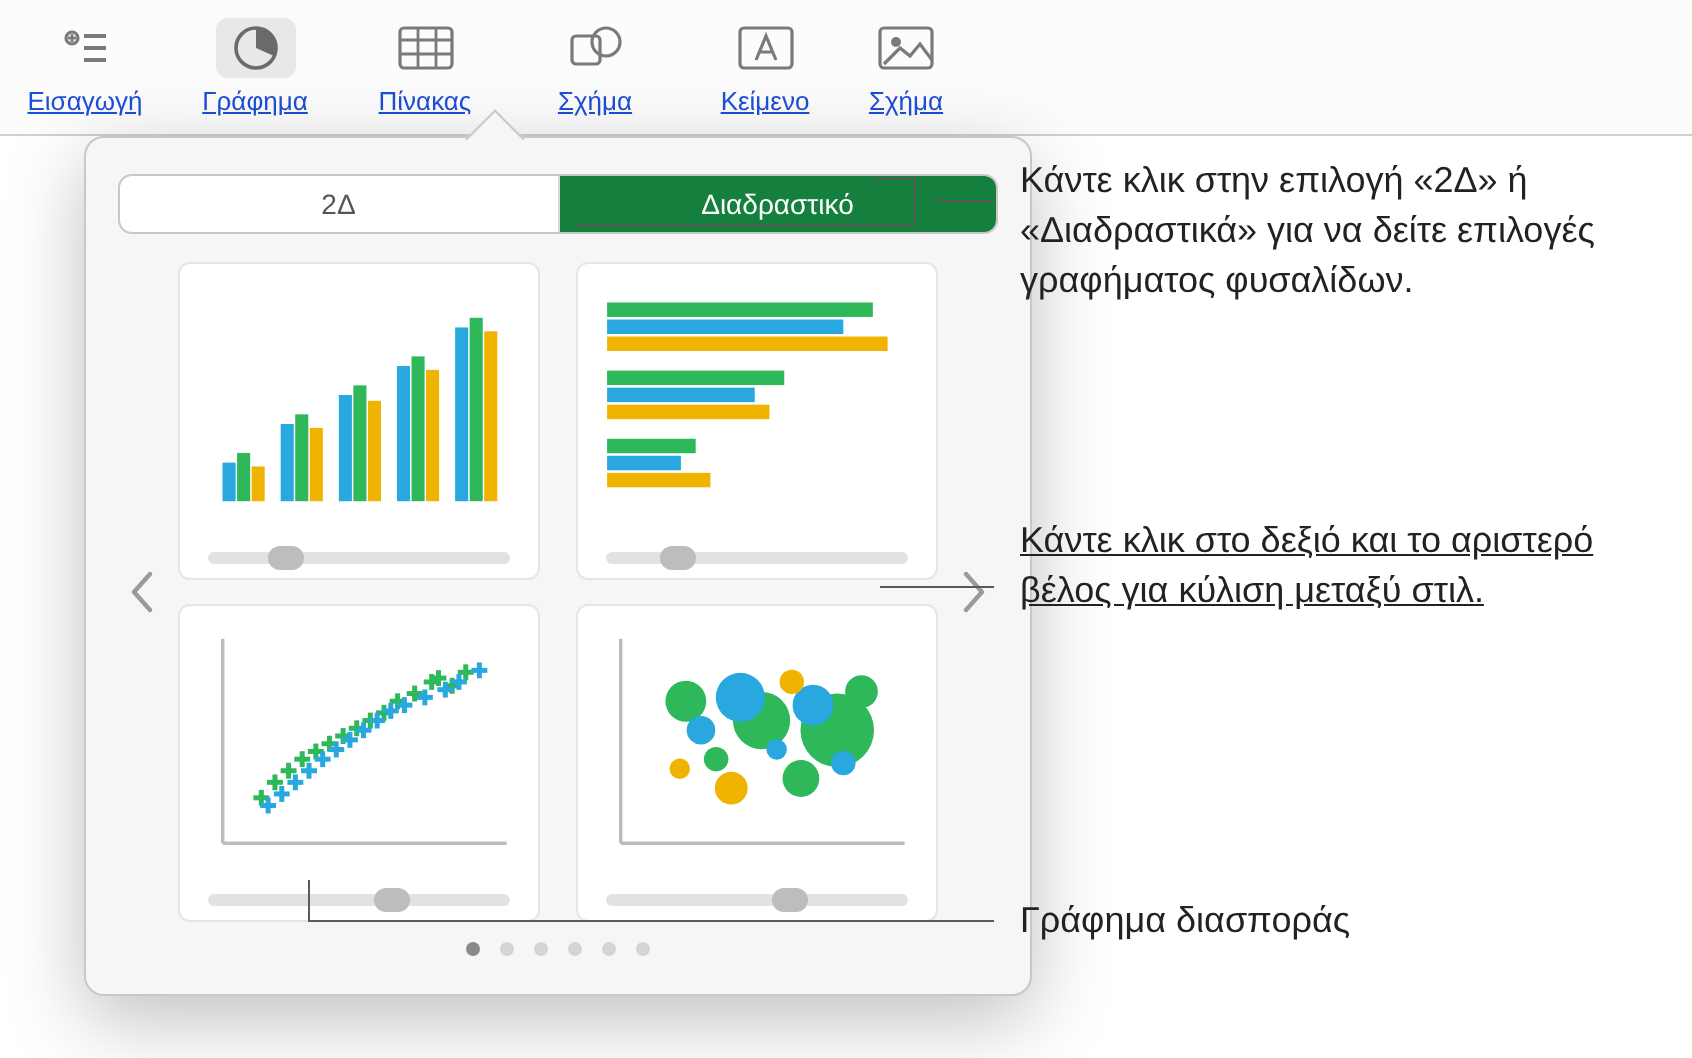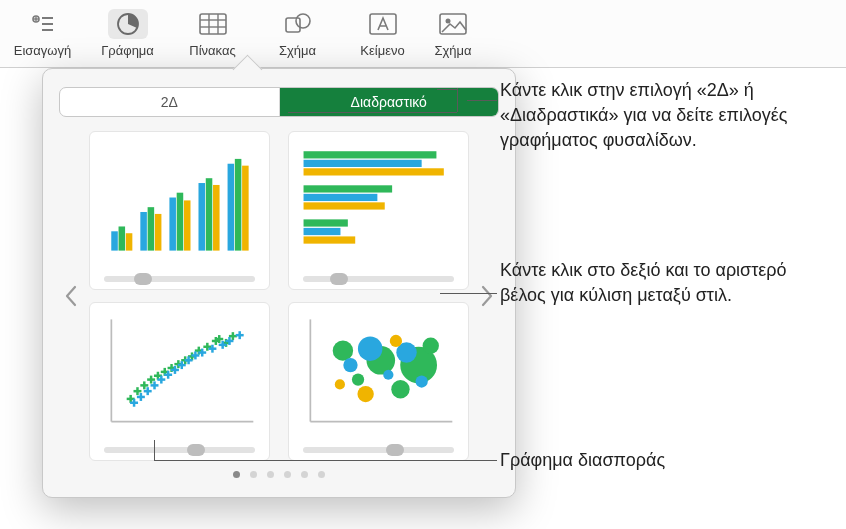--- a/index.html
+++ b/index.html
@@ -34,21 +34,22 @@
     .tb-icon {
       width: 40px;
       height: 30px;
       display: flex;
       align-items: center;
       justify-content: center;
       color: #6a6a6a;
     }
     .tb-label {
       font-size: 13px;
-      color: #404040;
+      color: #1d4ed8;
+      text-decoration: underline;
     }
     .popover {
       position: absolute;
       left: 42px;
       top: 68px;
       width: 474px;
       height: 430px;
       background: #f6f6f6;
       border: 1px solid #c8c8c8;
       border-radius: 10px;
@@ -172,20 +173,21 @@
       bottom: 0;
       font-size: 18px;
       color: #222;
       line-height: 1.4;
     }
     .callout {
       position: absolute;
     }
     .callout-text {
       max-width: 330px;
+      margin-left: 10px;
     }
     .lead {
       position: absolute;
       border-top: 1px solid #5a5a5a;
     }
     .lead-bracket {
       position: absolute;
       border: 1px solid #5a5a5a;
       border-right: none;
     }
@@ -509,21 +511,21 @@
   <div class="lead-bracket" style="left:-13px; top:88px; width:10px; height:24px; border-top:none; border-bottom:none; border-left:1px solid #5a5a5a;"></div>
   <div class="lead-tick" style="left:-33px; top:89px; width:20px;"></div>
   <div class="lead-tick" style="left:-182px; top:112px; width:169px;"></div>
   <div class="lead" style="left:-3px; top:100px; width:30px;"></div>
 
   <div class="callout" style="top:78px; left:30px;">
     <div class="callout-text">Κάντε κλικ στην επιλογή «2Δ» ή «Διαδραστικά» για να δείτε επιλογές γραφήματος φυσαλίδων.</div>
   </div>
 
   <div class="lead" style="left:-30px; top:293px; width:57px;"></div>
-  <div class="callout" style="top:258px; left:30px;">
+  <div class="callout" style="top:258px; left:30px;text-decoration:underline;">
     <div class="callout-text">Κάντε κλικ στο δεξιό και το αριστερό βέλος για κύλιση μεταξύ στιλ.</div>
   </div>
 
   <div style="position:absolute;left:-316px;top:440px;width:1px;height:20px;background:#5a5a5a;"></div>
   <div class="lead" style="left:-316px; top:460px; width:343px;"></div>
   <div class="callout" style="top:448px; left:30px;text-align:center;">
     <div class="callout-text">Γράφημα διασποράς</div>
   </div>
 </div>
 

